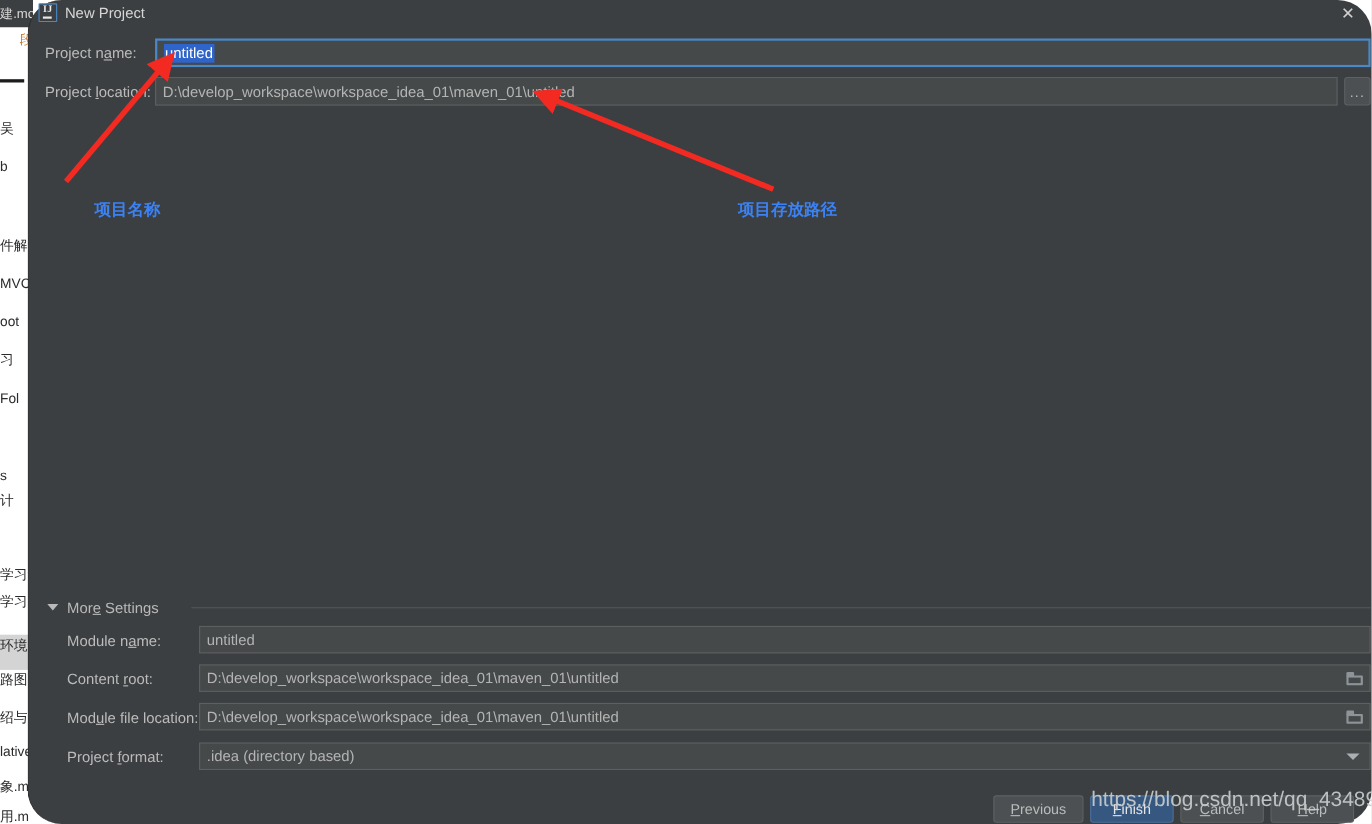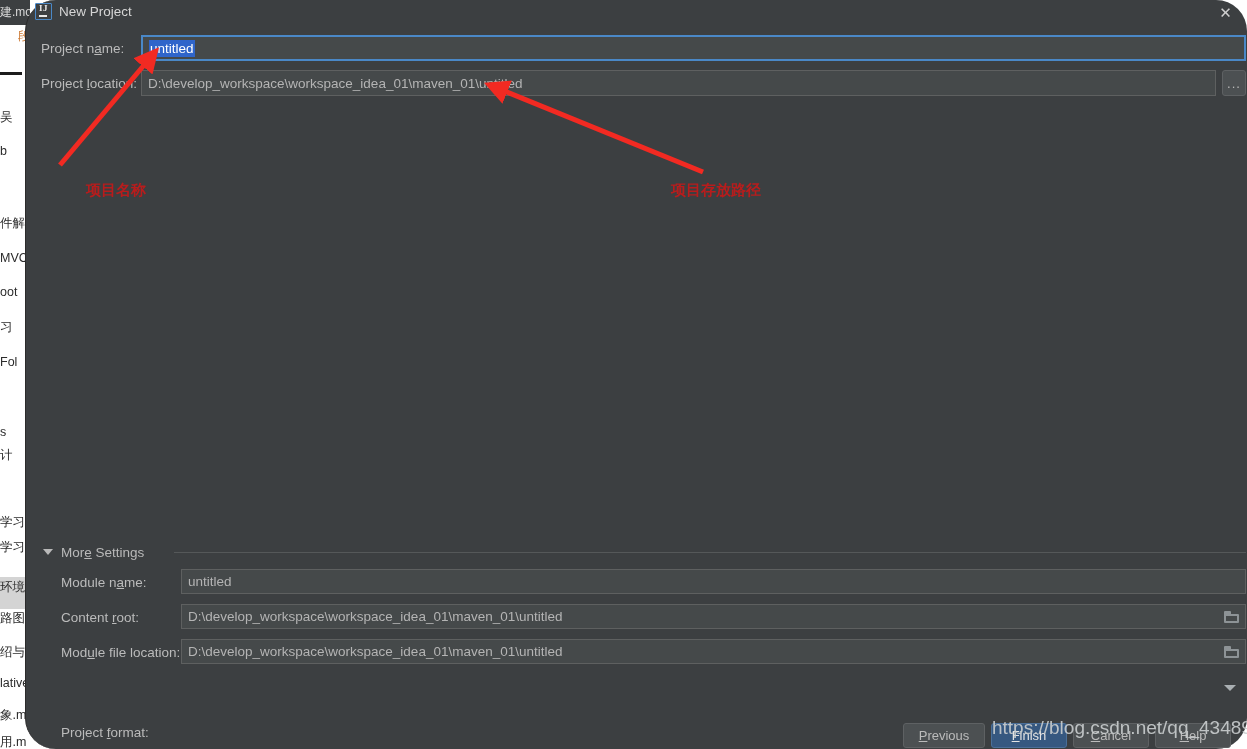--- a/index.html
+++ b/index.html
@@ -249,21 +249,21 @@
   .btn.default {
     background: #365880;
     border-color: #4a6f99;
     color: #e4e4e4;
   }
   .btn u { text-decoration: underline; }
 
   
   .anno-text {
     position: absolute;
-    color: #b91c1c;
+    color: #3b82f6;
     font-size: 15px;
     font-weight: 600;
     white-space: nowrap;
   }
   .anno-svg {
     position: absolute;
     left: 0; top: 0;
     width: 1247px; height: 749px;
     pointer-events: none;
   }
@@ -362,22 +362,25 @@
     </div>
     <div class="tfield" style="left:155px; top:639px; width:1065px; height:25px;">
       <span>D:\develop_workspace\workspace_idea_01\maven_01\untitled</span>
     </div>
     <div class="folder-ico" style="left:1198px; top:646px;">
       <div class="f-t"></div>
         <div class="f-b"></div>
         <div class="f-cut"></div>
     </div>
 
-    <div class="lbl" style="left:35px; top:681px;margin-top:44px;">
+    <div class="lbl" style="left:35px; top:681px;">
       <span>Project </span><u>f</u><span>ormat:</span>
+    </div>
+    <div class="tfield" style="left:155px; top:675px; width:1065px; height:25px;">
+      <span>.idea (directory based)</span>
     </div>
     <div class="chevron-down" style="left:1198px; top:685px;"></div>
 
     <div class="btn" style="left:877px; top:723px; width:82px;">
       <span></span>
         <u>P</u>
         <span>revious</span>
     </div>
     <div class="btn default" style="left:965px; top:723px; width:76px;">
       <span></span>

